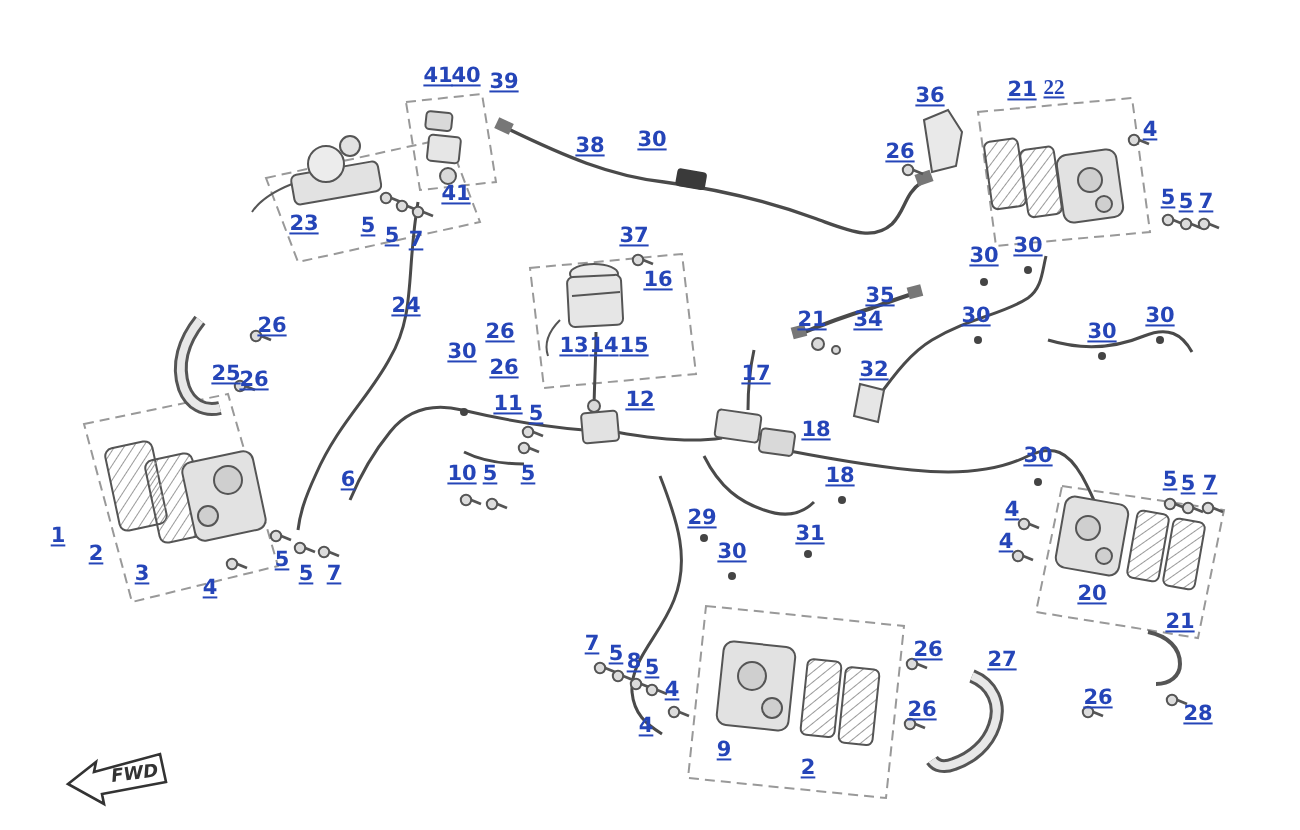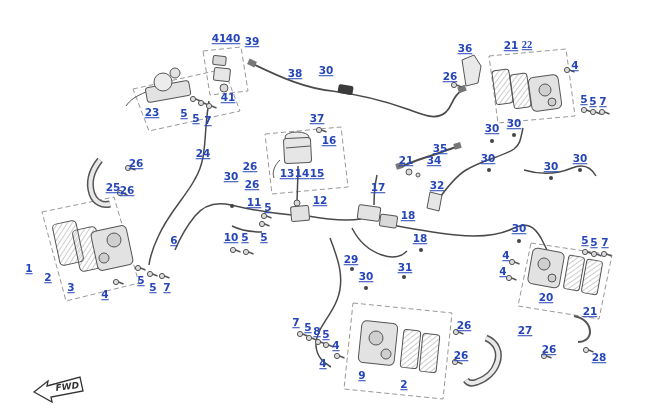--- a/index.html
+++ b/index.html
@@ -265,19 +265,19 @@
       <div class="callout" style="left: 590px; top: 312px; color: rgb(37, 69, 184);">21</div>
       <div class="callout" style="left: 296px; top: 323px; color: rgb(37, 69, 184);">7</div>
       <div class="callout" style="left: 308px; top: 328px; color: rgb(37, 69, 184);">5</div>
       <div class="callout" style="left: 317px; top: 332px; color: rgb(37, 69, 184);">8</div>
       <div class="callout" style="left: 326px; top: 335px; color: rgb(37, 69, 184);">5</div>
       <div class="callout" style="left: 336px; top: 346px; color: rgb(37, 69, 184);">4</div>
       <div class="callout" style="left: 323px; top: 364px; color: rgb(37, 69, 184);">4</div>
       <div class="callout" style="left: 362px; top: 376px; color: rgb(37, 69, 184);">9</div>
       <div class="callout" style="left: 404px; top: 385px; color: rgb(37, 69, 184);">2</div>
       <div class="callout" style="left: 464px; top: 326px; color: rgb(37, 69, 184);">26</div>
-      <div class="callout" style="left: 525px; top: 331px; color: rgb(37, 69, 184);">27</div>
+      <div class="callout" style="left: 501px; top: 331px; color: rgb(37, 69, 184);">27</div>
       <div class="callout" style="left: 461px; top: 356px; color: rgb(37, 69, 184);">26</div>
       <div class="callout" style="left: 549px; top: 350px; color: rgb(37, 69, 184);">26</div>
       <div class="callout" style="left: 599px; top: 358px; color: rgb(37, 69, 184);">28</div>
     </div>
 
 </div>
 
 </body></html>

